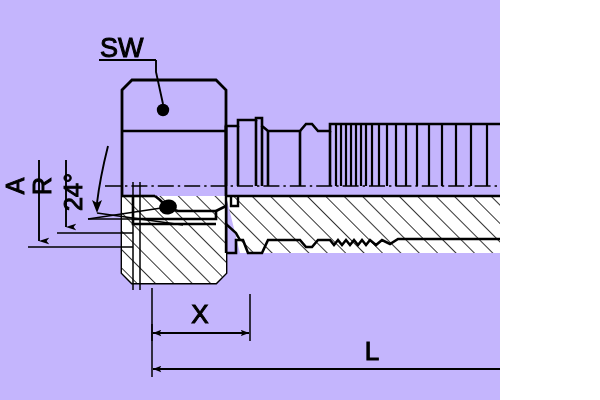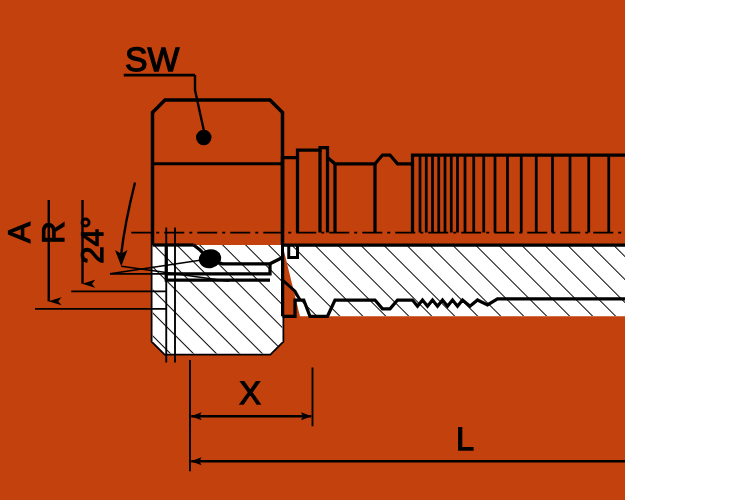--- a/index.html
+++ b/index.html
@@ -8,21 +8,21 @@
     padding: 0;
     background: #ffffff;
   }
   body {
     font-family: "Liberation Sans", sans-serif;
   }
   #drawing-root {
     position: relative;
     width: 500px;
     height: 400px;
-    background: #c2410c;
+    background: #c4b5fd;
     overflow: hidden;
   }
   #drawing-svg {
     display: block;
     width: 600px;
     height: 400px;
   }
   .lbl {
     font-family: "Liberation Sans", sans-serif;
     fill: #000000;

